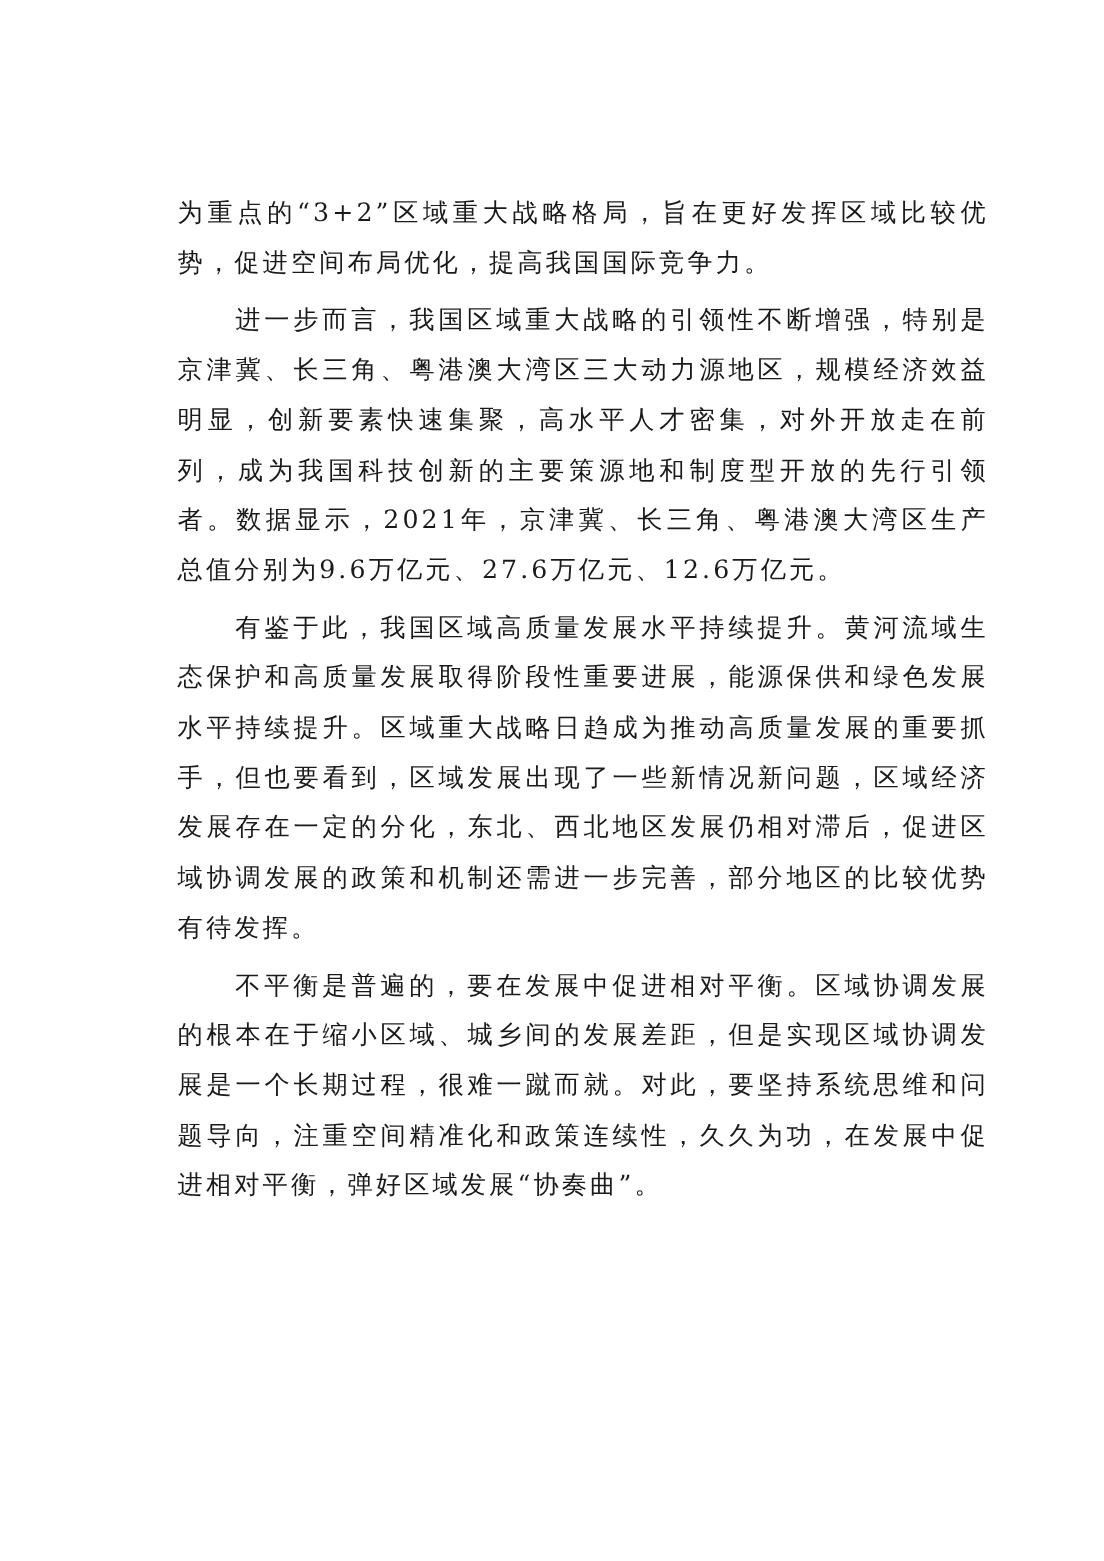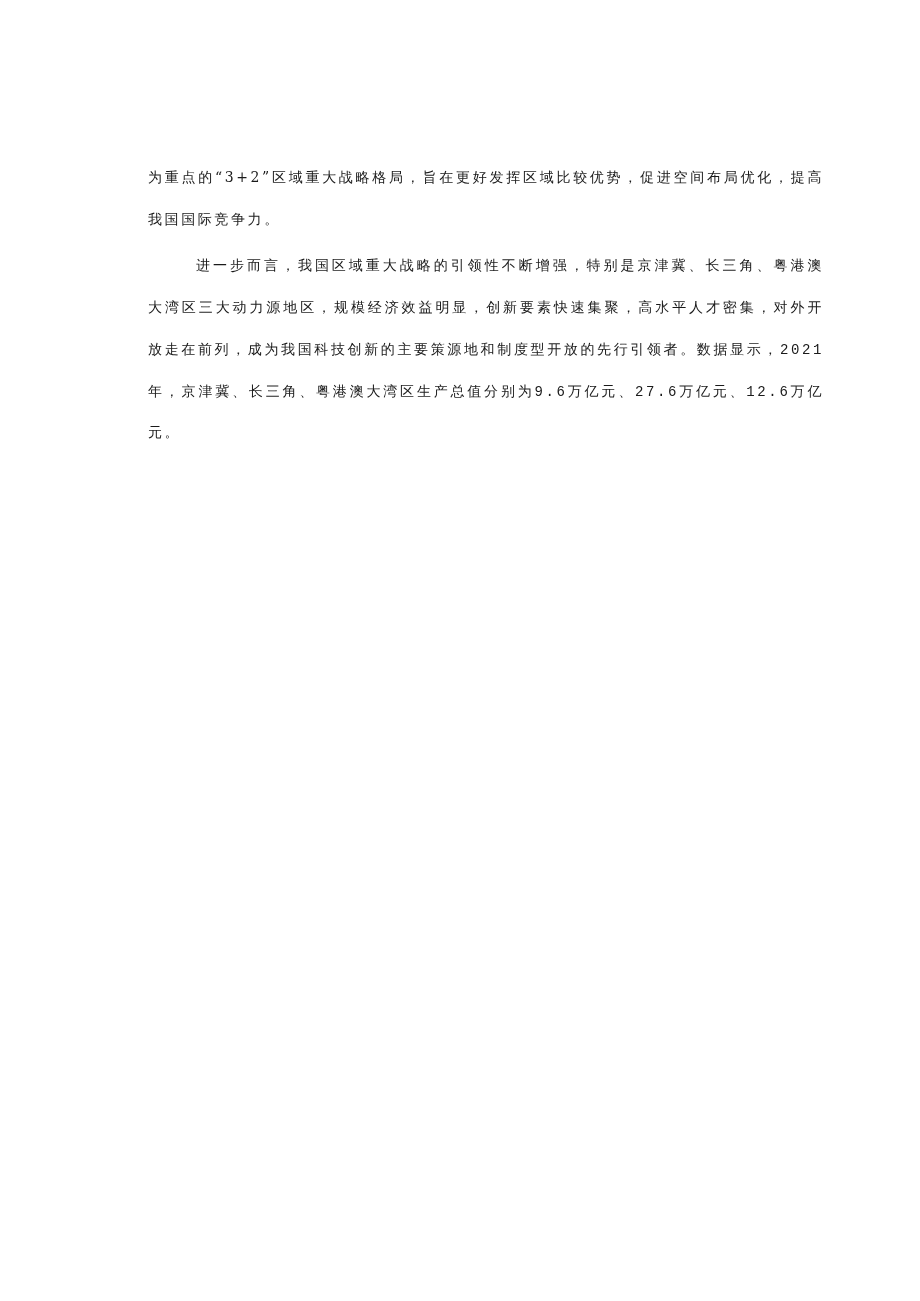--- a/index.html
+++ b/index.html
@@ -15,32 +15,33 @@
     }
     .page {
       position: absolute;
       left: 148px;
       top: 157px;
       width: 676px;
     }
     .para {
       margin: 0 0 6px 0;
       font-family: "DejaVu Serif", "Liberation Serif", serif;
-      font-size: 14px;
+      font-size: 21px;
       line-height: 41.7px;
       letter-spacing: 2.6px;
       color: #1a1a1a;
       text-align: justify;
       text-justify: inter-character;
       word-break: break-all;
     }
     .para.indent {
       text-indent: 48px;
-      font-family: Liberation Mono, monospace;
     }
   </style>
 </head>
 <body>
 
 <div class="page">
   <p class="para">为重点的“3+2”区域重大战略格局，旨在更好发挥区域比较优势，促进空间布局优化，提高我国国际竞争力。</p>
   <p class="para indent">进一步而言，我国区域重大战略的引领性不断增强，特别是京津冀、长三角、粤港澳大湾区三大动力源地区，规模经济效益明显，创新要素快速集聚，高水平人才密集，对外开放走在前列，成为我国科技创新的主要策源地和制度型开放的先行引领者。数据显示，2021年，京津冀、长三角、粤港澳大湾区生产总值分别为9.6万亿元、27.6万亿元、12.6万亿元。</p>
+  <p class="para indent">有鉴于此，我国区域高质量发展水平持续提升。黄河流域生态保护和高质量发展取得阶段性重要进展，能源保供和绿色发展水平持续提升。区域重大战略日趋成为推动高质量发展的重要抓手，但也要看到，区域发展出现了一些新情况新问题，区域经济发展存在一定的分化，东北、西北地区发展仍相对滞后，促进区域协调发展的政策和机制还需进一步完善，部分地区的比较优势有待发挥。</p>
+  <p class="para indent">不平衡是普遍的，要在发展中促进相对平衡。区域协调发展的根本在于缩小区域、城乡间的发展差距，但是实现区域协调发展是一个长期过程，很难一蹴而就。对此，要坚持系统思维和问题导向，注重空间精准化和政策连续性，久久为功，在发展中促进相对平衡，弹好区域发展“协奏曲”。</p>
 </div>
 
 </body></html>

